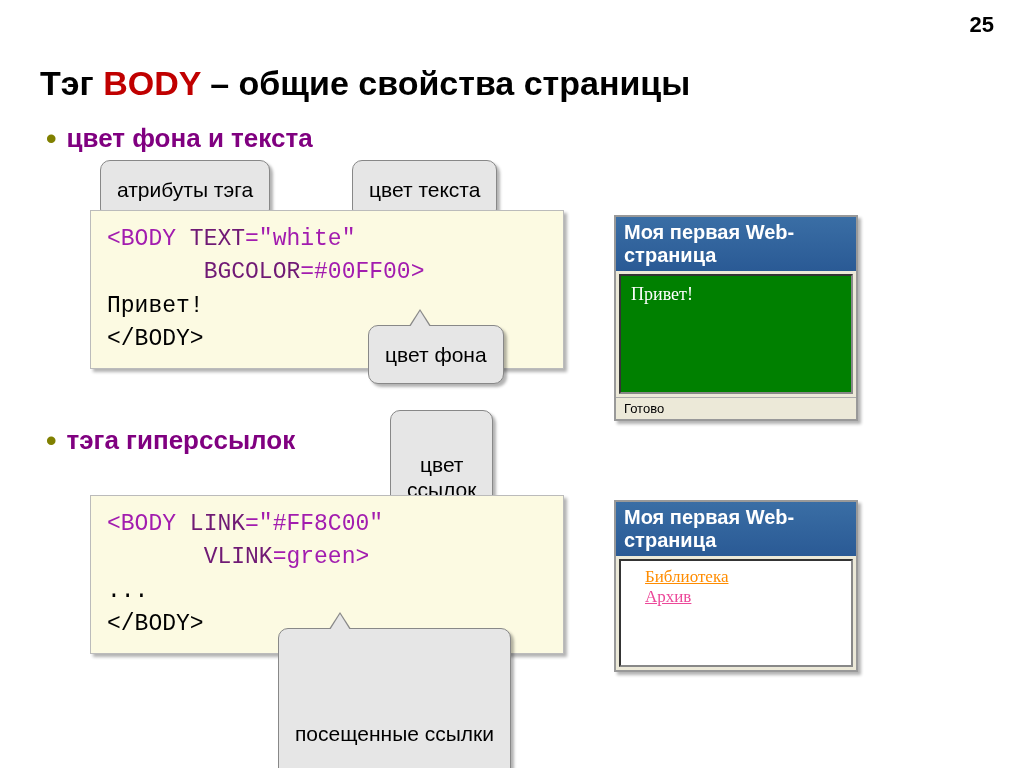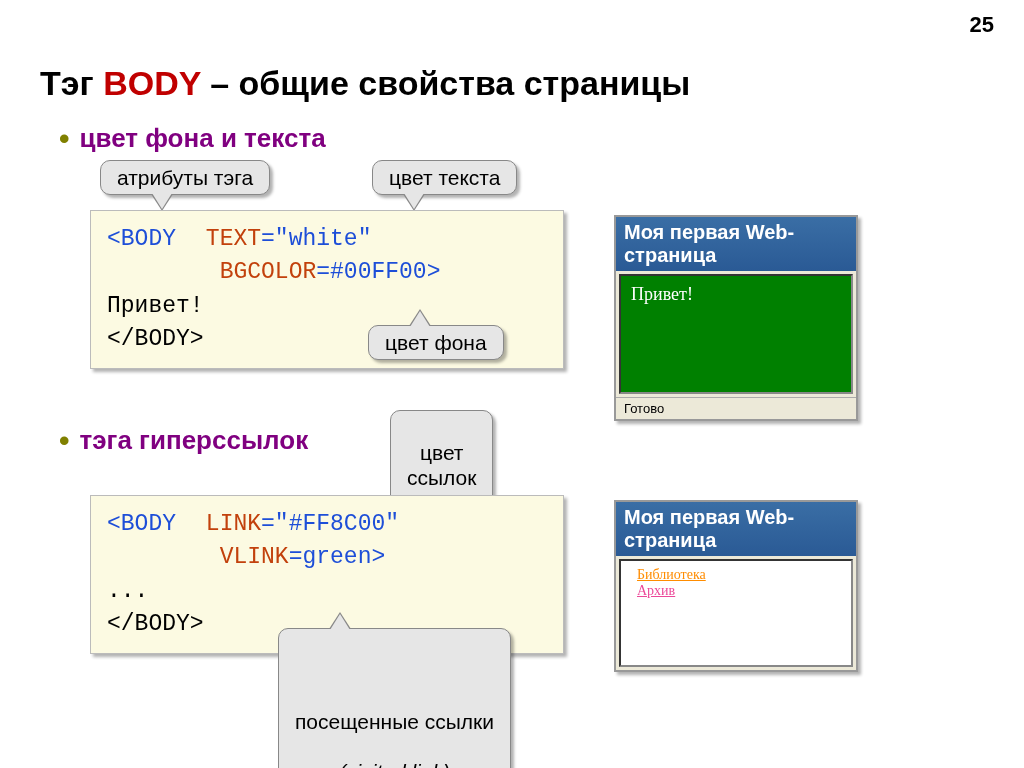--- a/index.html
+++ b/index.html
@@ -27,50 +27,49 @@
     font-size: 34px;
     font-weight: bold;
     color: #000;
   }
   .title .red { color: #c00000; }
   .bullet {
     position: absolute;
     font-size: 26px;
     color: #800080;
     font-weight: bold;
-    margin-left: 13px;
   }
   .bullet .dot {
     color: #808000;
     font-size: 30px;
     margin-right: 10px;
     vertical-align: -2px;
   }
   .codebox {
     position: absolute;
     background: #fcfae2;
     border: 1px solid #bbb;
     box-shadow: 3px 3px 3px rgba(0,0,0,0.3);
     font-family: "Courier New", monospace;
     font-size: 23px;
     padding: 12px 16px;
     line-height: 1.45;
   }
-  .code .red { color: #c2410c; margin-left: 16px; }
-  .code .blue { color: #1d4ed8; }
+  .code .red { color: #701a75; }
+  .code .blue { color: #a21caf; }
   .callout {
     position: absolute;
     background: #e6e6e6;
     border: 1px solid #888;
     border-radius: 10px;
     box-shadow: 3px 3px 3px rgba(0,0,0,0.3);
     font-size: 21px;
     color: #000;
     text-align: center;
-    padding: 4px 16px;
+    padding: 16px 16px;
     line-height: 1.2;
   }
   .win {
     position: absolute;
     border: 2px solid #999;
     background: #ece9d8;
     box-shadow: 3px 3px 3px rgba(0,0,0,0.3);
   }
   .win .titlebar {
     background: linear-gradient(#3a6ea5, #2a5a95);
@@ -92,22 +91,22 @@
     background: #ece9d8;
     border-top: 1px solid #aaa;
     font-size: 13px;
     padding: 3px 8px;
     color: #000;
   }
   .win .content-white {
     background: #fff;
     border: 2px inset #888;
     margin: 3px;
-    padding: 6px 16px;
-    font-size: 14px;
+    padding: 6px 24px;
+    font-size: 17px;
     font-family: "Times New Roman", serif;
   }
   .win .content-white .link1 { color: #FF8C00; text-decoration: underline; }
   .win .content-white .link2 { color: #ec4899; text-decoration: underline; }
   .tail-down {
     width: 0; height: 0;
     border-left: 10px solid transparent;
     border-right: 10px solid transparent;
     border-top: 16px solid #e6e6e6;
     position: absolute;
@@ -146,21 +145,21 @@
 <div class="bullet" style="top:122px; left:46px">
   <span class="dot">•</span><span>цвет фона и текста</span>
 </div>
 
 <div class="callout" style="top:160px; left:100px">
   <span>атрибуты тэга</span>
   <div class="tail-down-border" style="bottom:-17px; left:50px"></div>
   <div class="tail-down" style="bottom:-15px; left:51px"></div>
 </div>
 
-<div class="callout" style="top:160px; left:372px">
+<div class="callout" style="top:160px; left:352px">
   <span>цвет текста</span>
   <div class="tail-down-border" style="bottom:-17px; left:30px"></div>
   <div class="tail-down" style="bottom:-15px; left:31px"></div>
 </div>
 
 <div class="codebox" style="top:210px; left:90px; width:440px">
   <div class="code">
     <span class="blue">&lt;BODY </span><span class="red">TEXT</span><span class="blue">="white"</span>
   </div>
   <div class="code">

